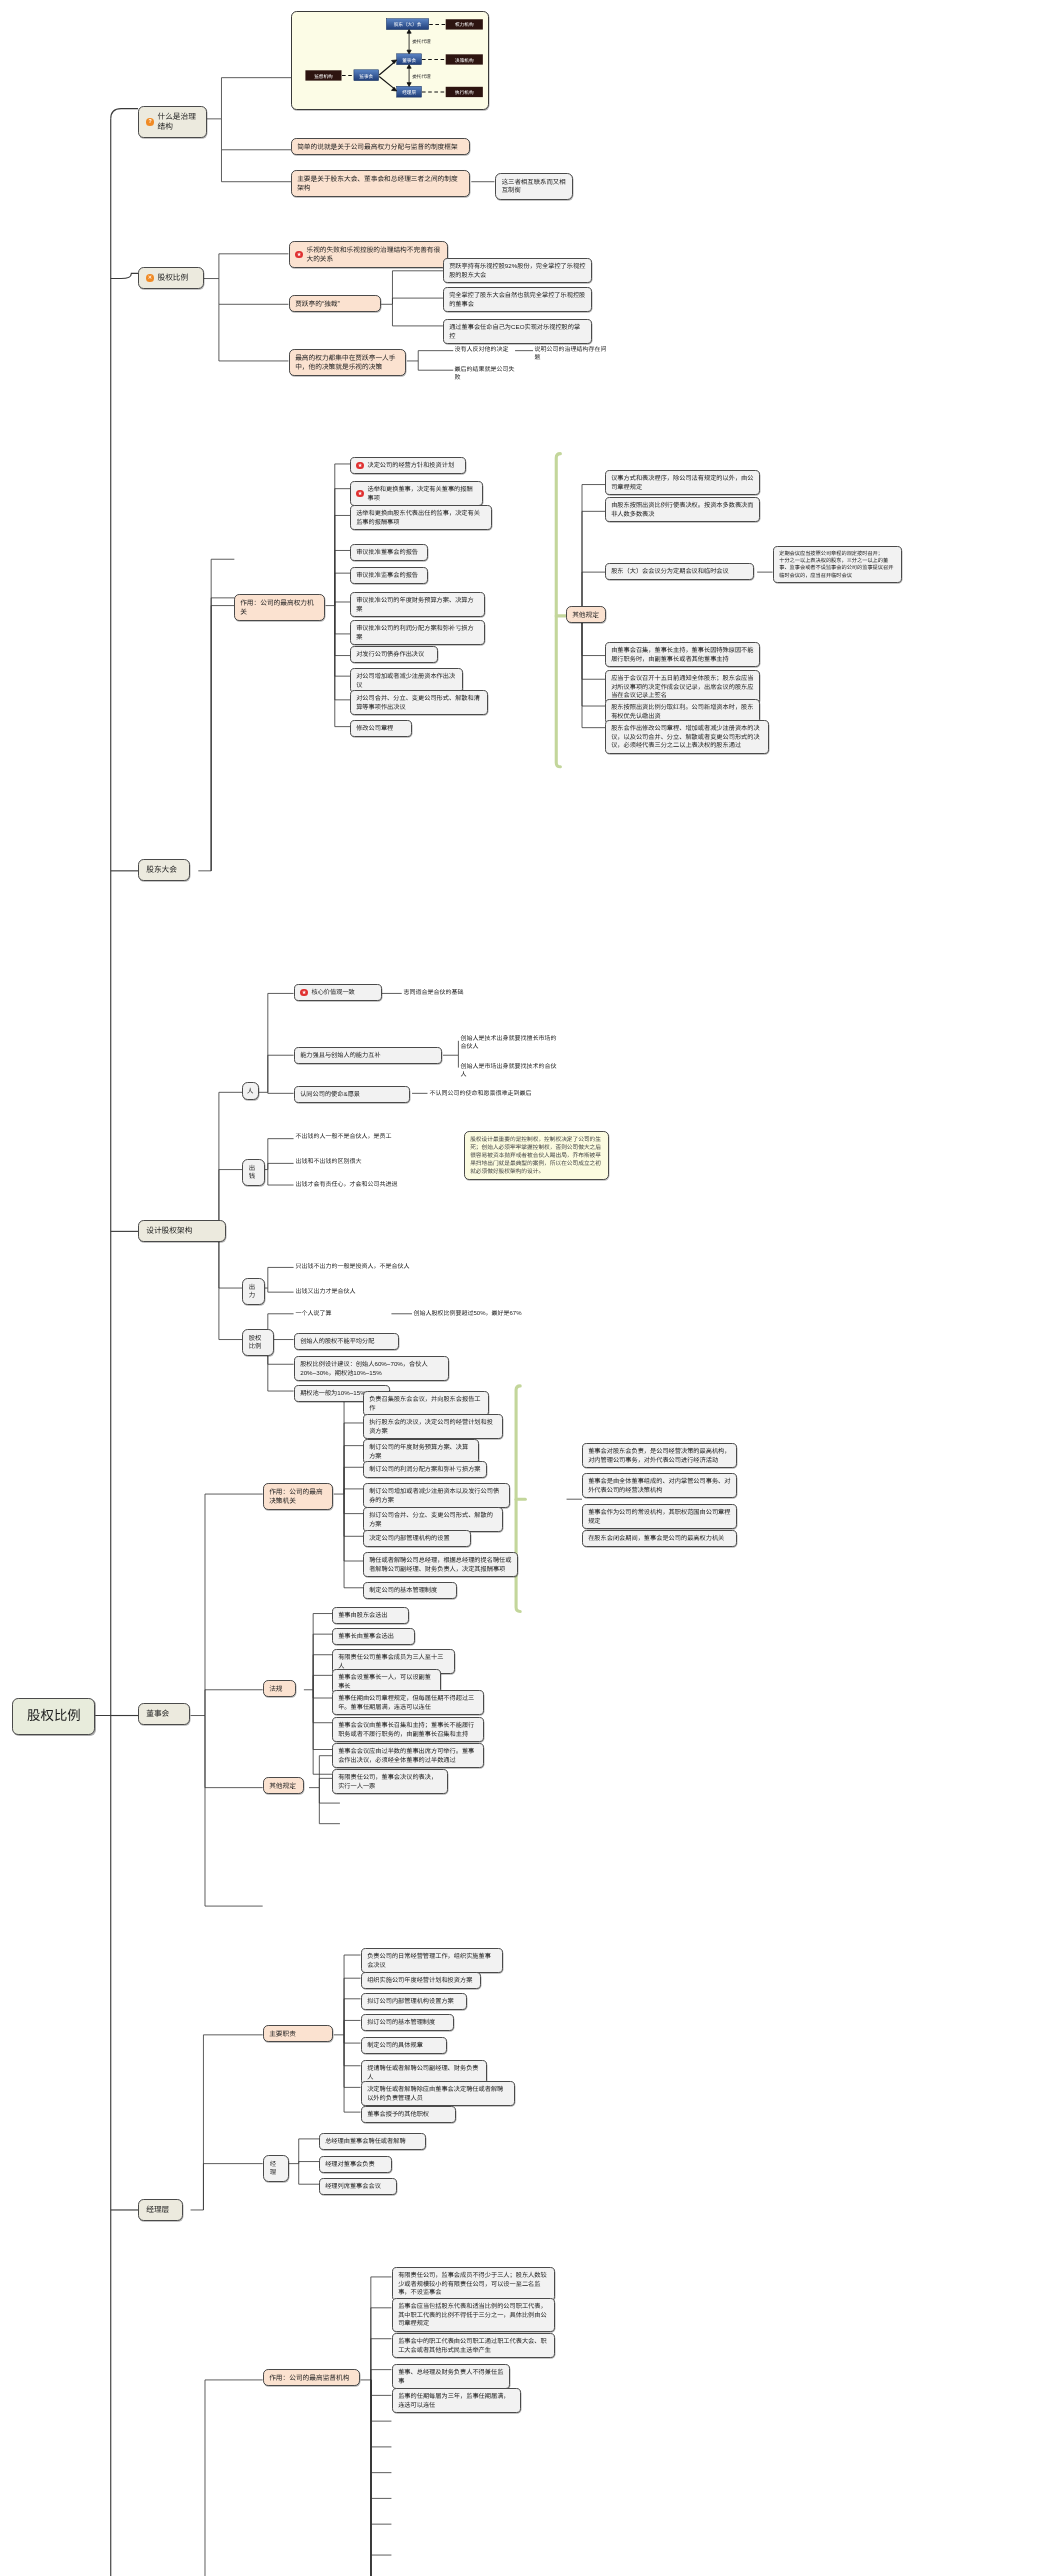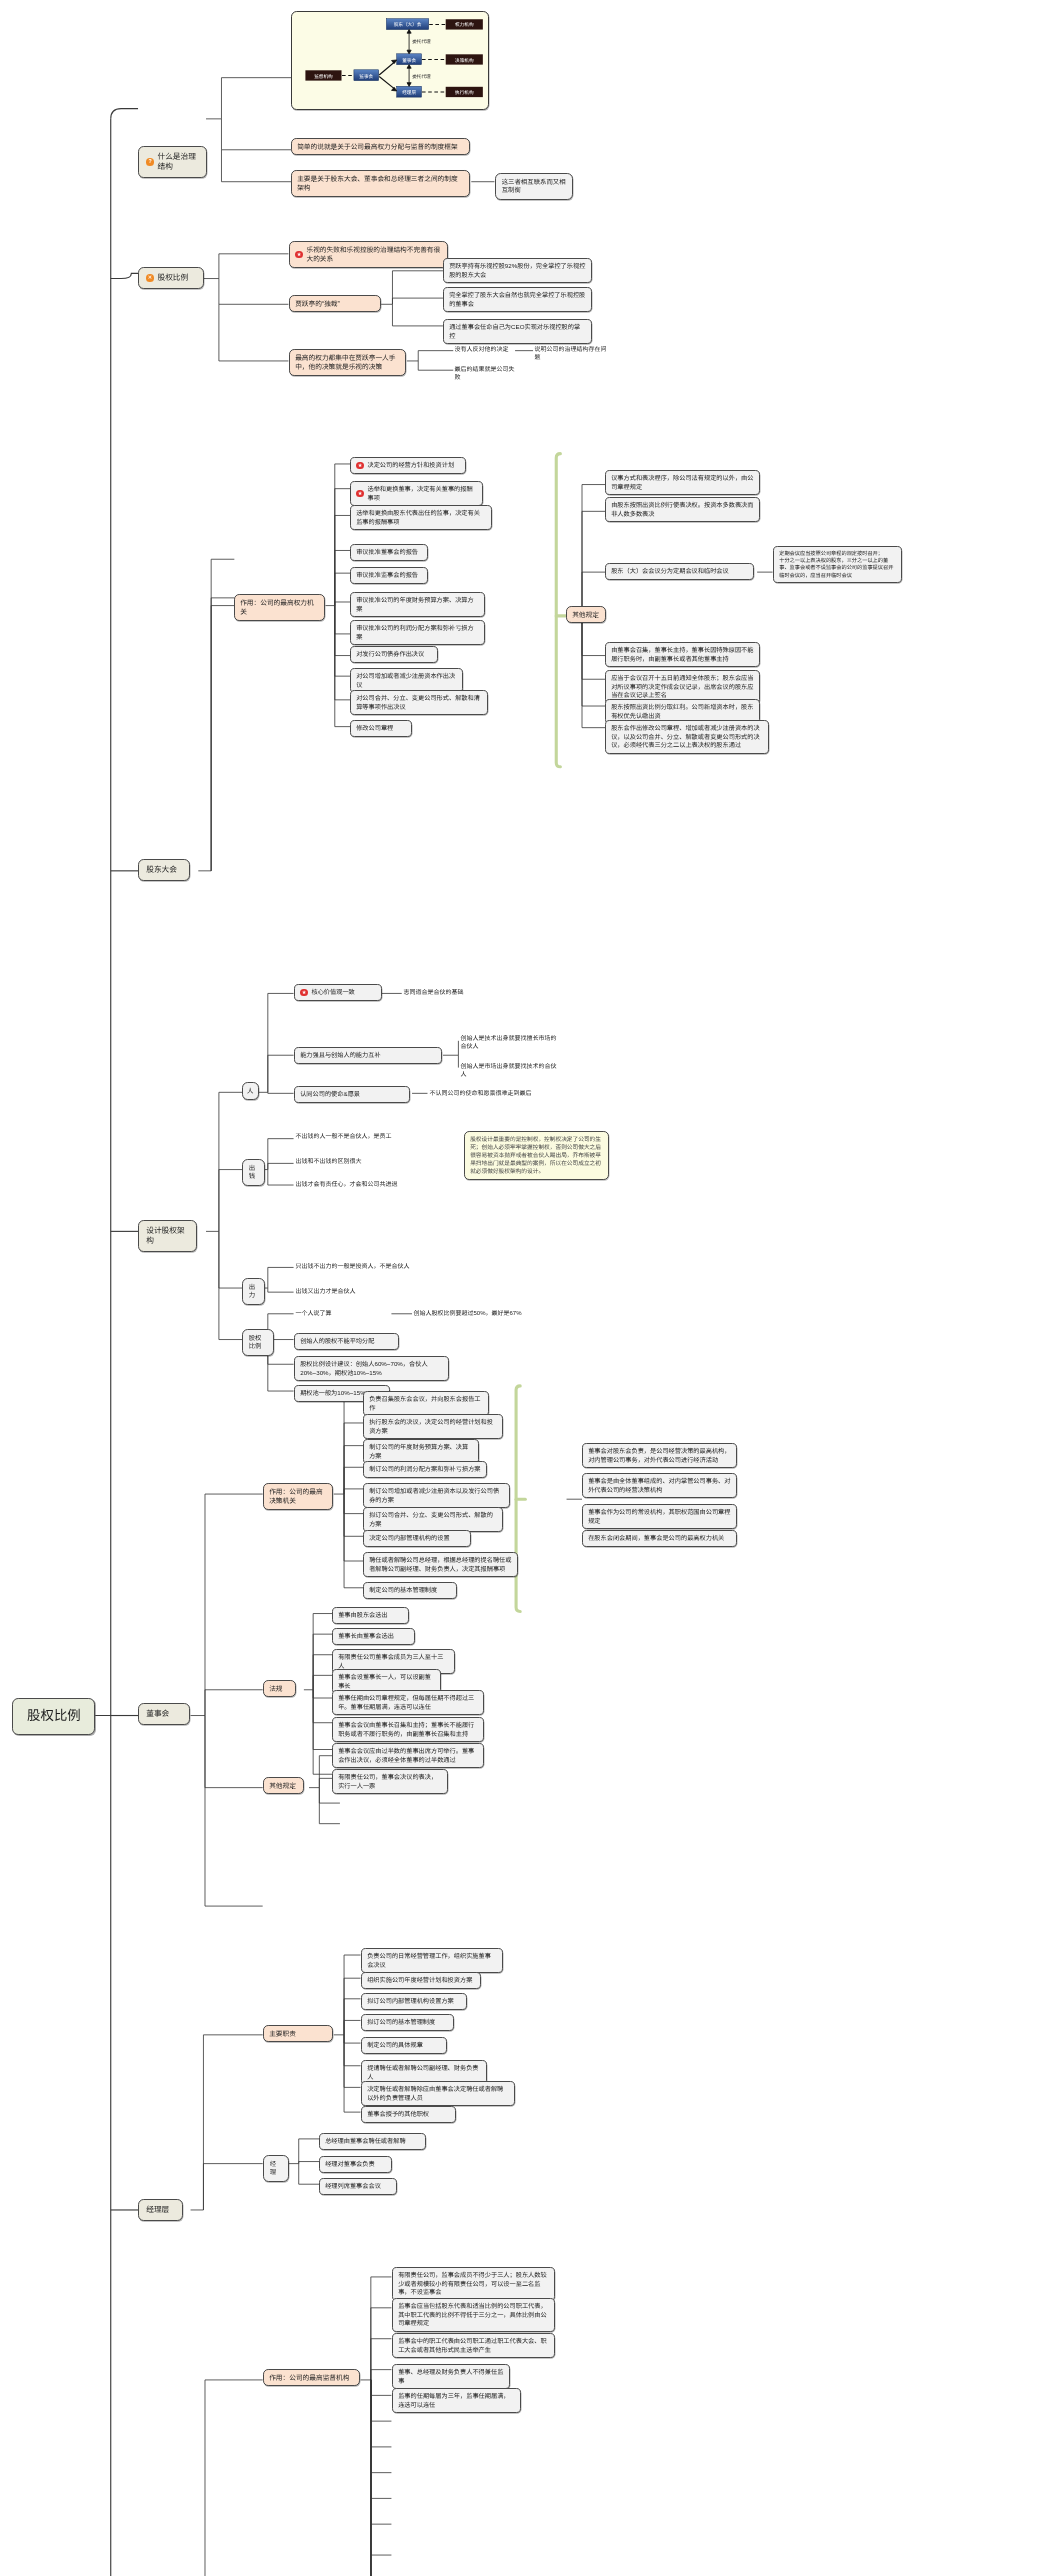--- a/index.html
+++ b/index.html
@@ -254,21 +254,21 @@
     <path d="M1250 6250 H1280" class="thin"></path>
     <path d="M1265 6380 H1300" class="thin"></path>
     <path d="M880 6560 H920" class="thin"></path>
     <path d="M1420 6560 H1450" class="thin"></path>
   </svg>
 
   <div class="node root" style="left:12.4px;top:1698px;width:83px;">
     <span class="tx">股权比例</span>
   </div>
 
-  <div class="node lvl1" style="left:138px;top:106px;width:69px;margin-top:40px;">
+  <div class="node lvl1" style="left:138px;top:106px;width:69px;">
     <span class="ic ic-q">?</span>
     <span class="tx">什么是治理结构</span>
   </div>
 
   <div class="orgbox" style="left:291px;top:11.3px;width:196px;height:97px;">
     <svg class="orgsvg" width="196" height="97" viewBox="0 0 380 188">
       <defs>
         <linearGradient id="bl" x1="0" y1="0" x2="0" y2="1">
           <stop offset="0" stop-color="#5b84c4"></stop>
             <stop offset="1" stop-color="#1f3d78"></stop>
@@ -430,21 +430,21 @@
   <div class="node leaf" style="left:605px;top:670px;width:155px;">
     <span class="tx">应当于会议召开十五日前通知全体股东；股东会应当对所议事项的决定作成会议记录，出席会议的股东应当在会议记录上签名</span>
     </div>
   <div class="node leaf" style="left:605px;top:699px;width:155px;">
     <span class="tx">股东按照出资比例分取红利。公司新增资本时，股东有权优先认缴出资</span>
     </div>
   <div class="node leaf" style="left:605px;top:720px;width:164px;">
     <span class="tx">股东会作出修改公司章程、增加或者减少注册资本的决议，以及公司合并、分立、解散或者变更公司形式的决议，必须经代表三分之二以上表决权的股东通过</span>
     </div>
 
-  <div class="node lvl1" style="left:138px;top:1220px;width:59px;">
+  <div class="node lvl1" style="left:138px;top:1220px;width:88px;">
     <span class="tx">设计股权架构</span>
   </div>
   <div class="node pill" style="left:242px;top:1082px;width:16.5px;">
     <span class="tx">人</span>
     </div>
   <div class="node pill" style="left:242px;top:1159px;width:23px;">
     <span class="tx">出钱</span>
     </div>
   <div class="node pill" style="left:242px;top:1278px;width:23px;">
     <span class="tx">出力</span>

